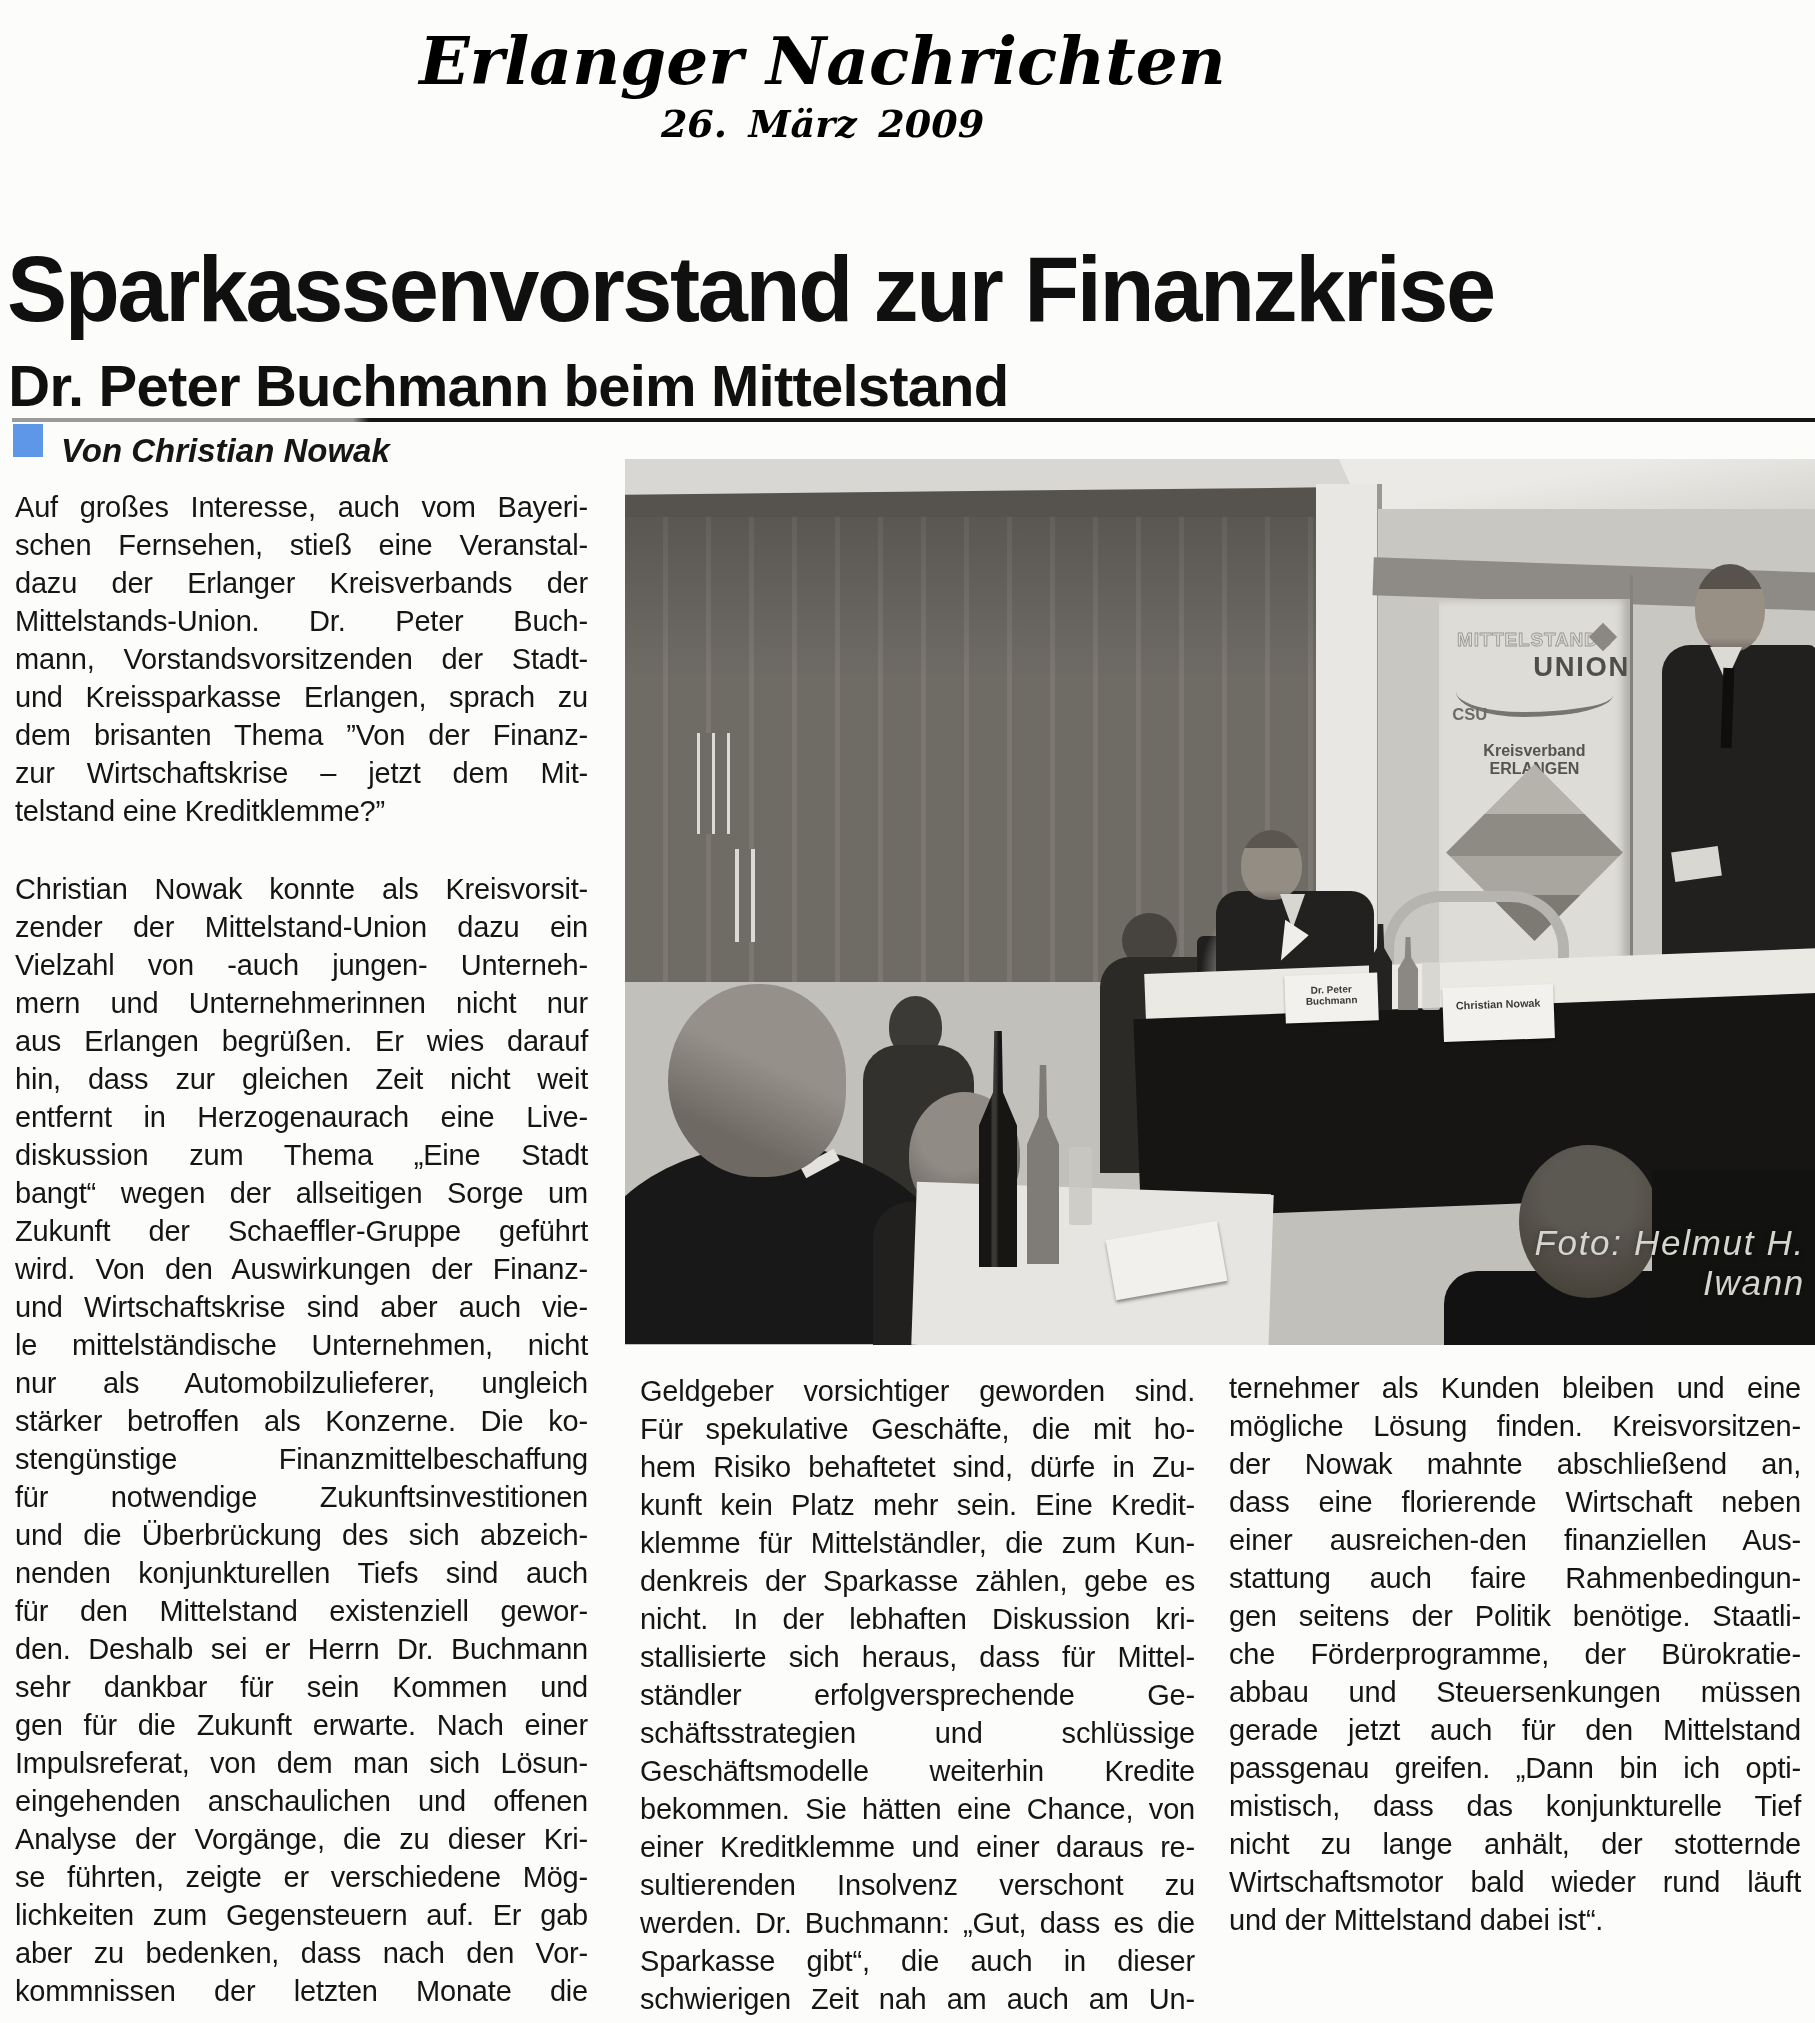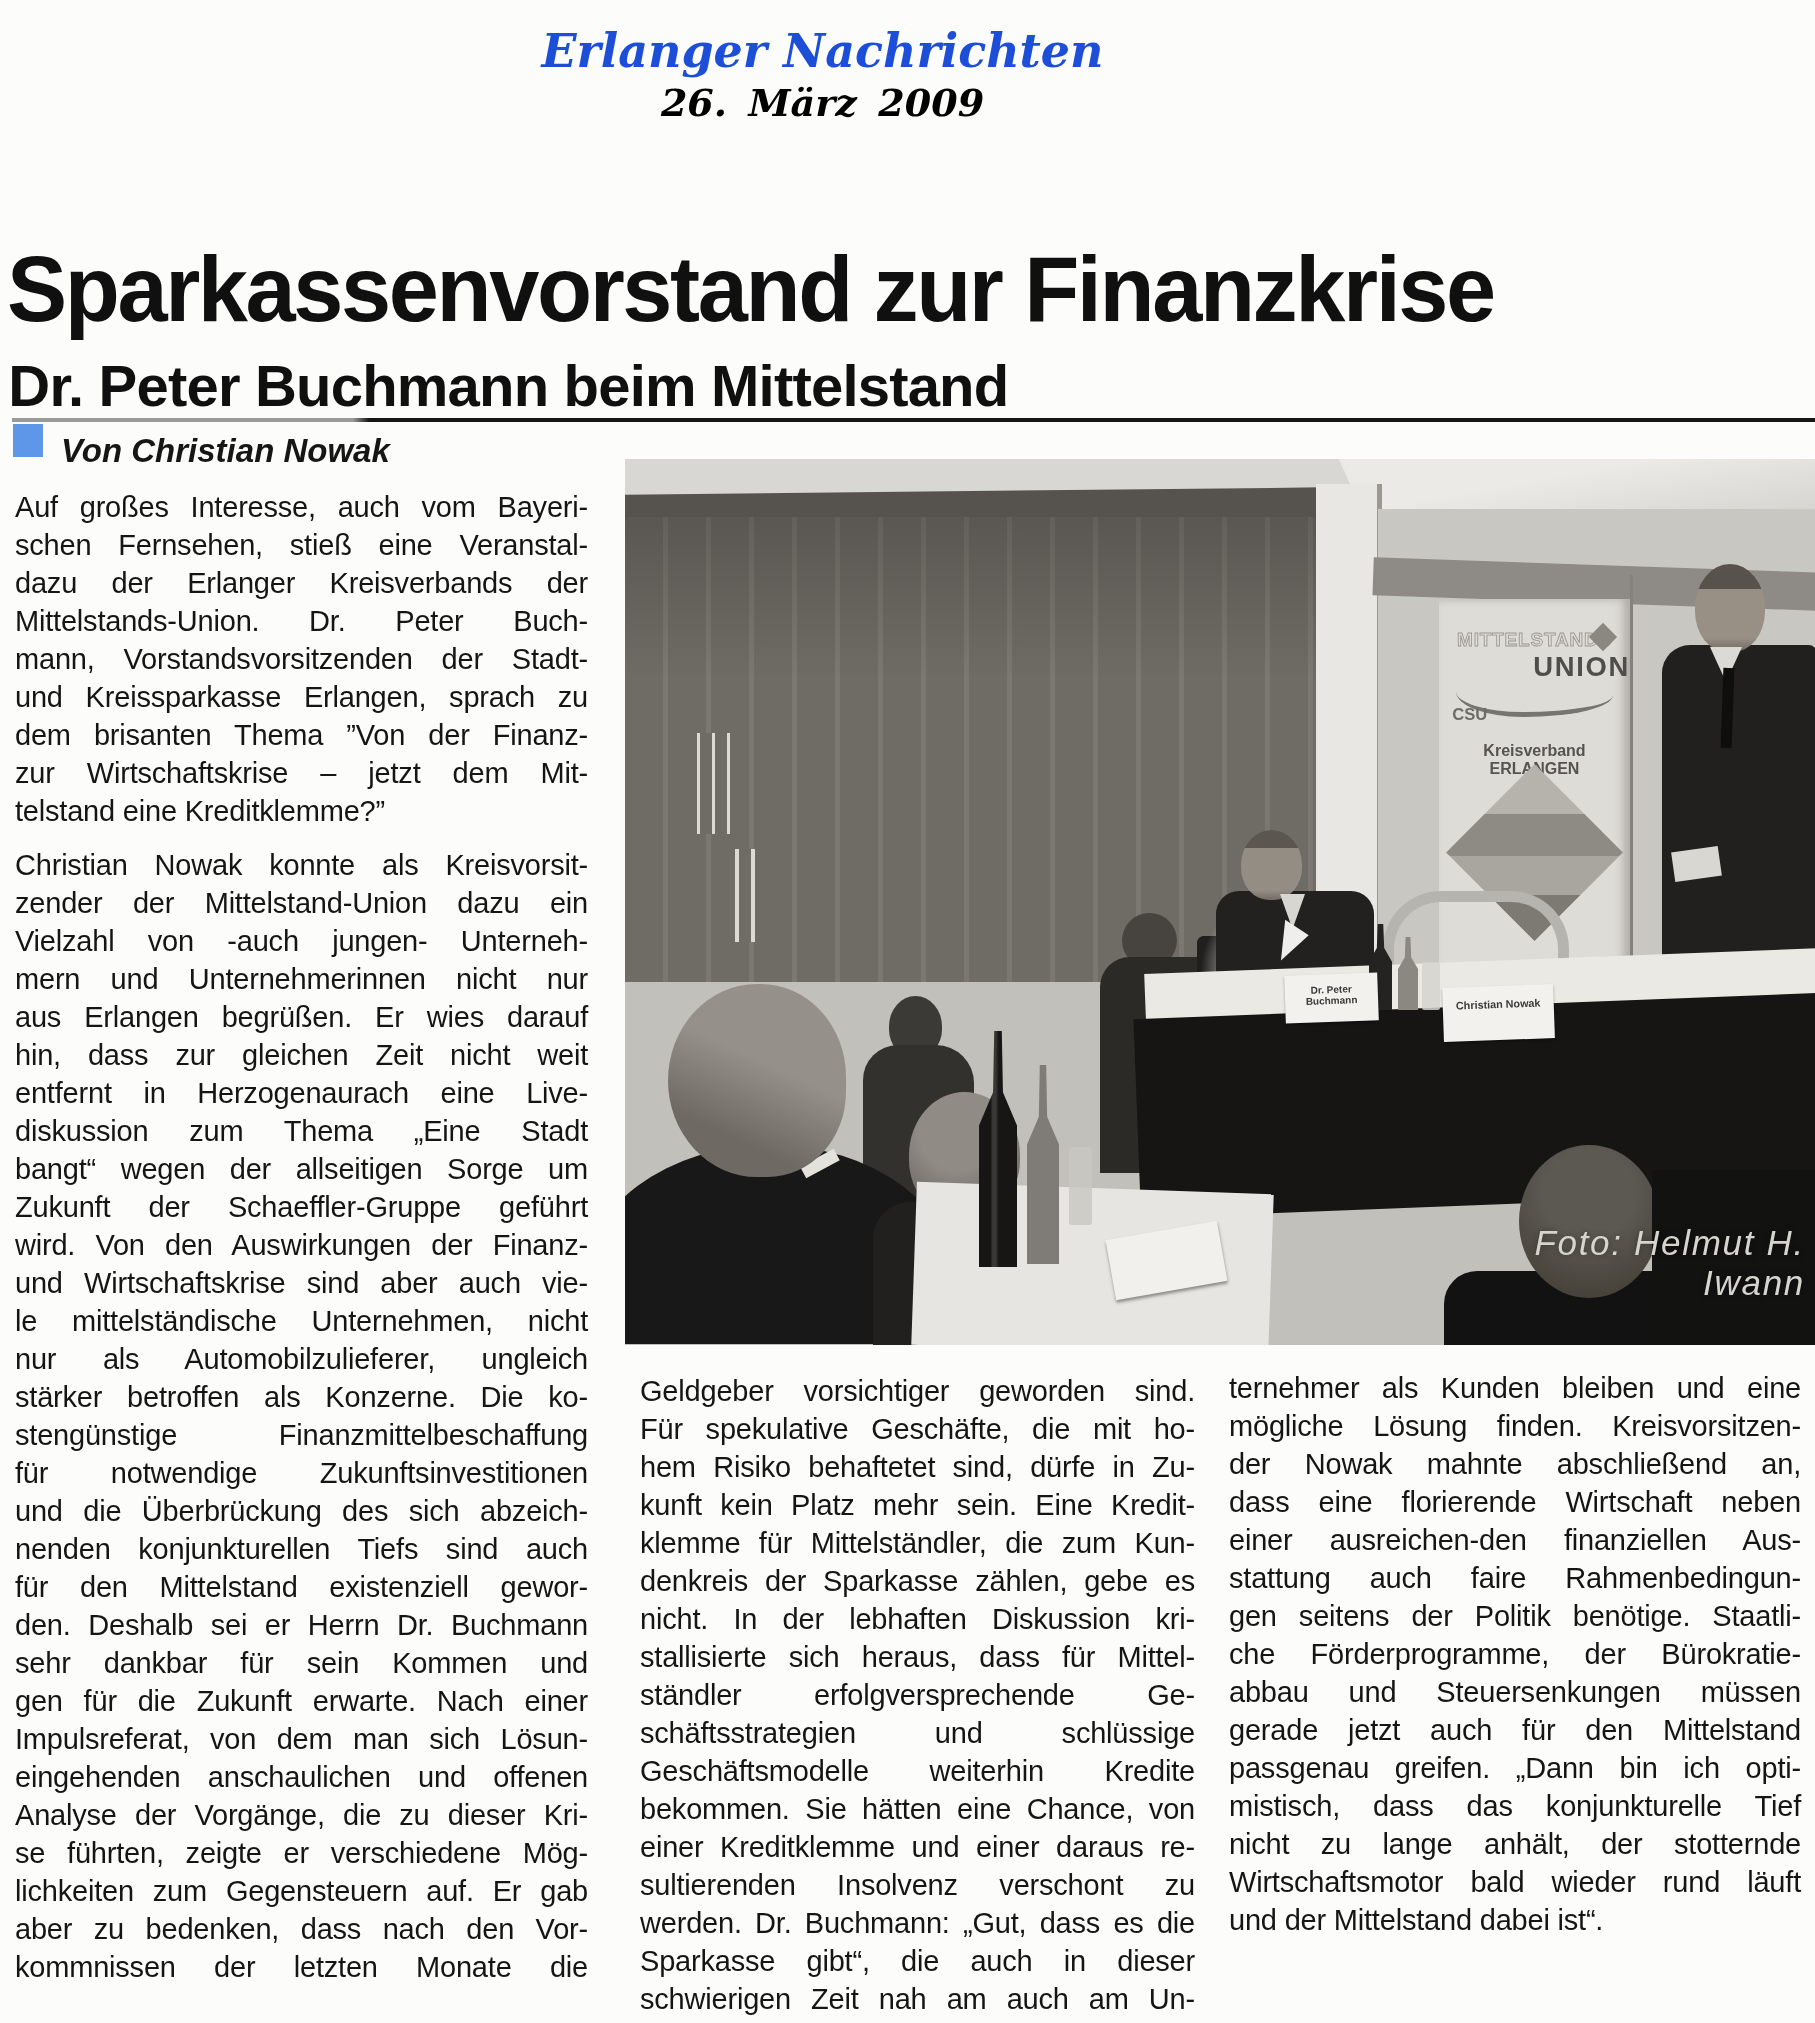--- a/index.html
+++ b/index.html
@@ -10,21 +10,21 @@
     color:#141414;
     position:relative;
     overflow:hidden;
   }
 
   
   .masthead { position:absolute; top:26.6px; left:0; width:1645px; text-align:center; }
   .mast-title {
     font-family:"DejaVu Serif", serif;
     font-style:italic; font-weight:bold;
-    font-size:46px; line-height:1.05; color:#1d4ed8;
+    font-size:66px; line-height:1.05; color:#000000;
   }
   .mast-date {
     font-family:"DejaVu Serif", serif;
     font-style:italic; font-weight:bold;
     font-size:38px; margin-top:5px; word-spacing:8.3px; color:#000000;
   }
 
   
   .headline {
     position:absolute; top:243px; left:6.6px;
@@ -46,21 +46,21 @@
   .byline {
     position:absolute; top:432px; left:61px;
     font-size:33px; font-weight:bold; font-style:italic; color:#161616;
   }
 
   
   .col { position:absolute; font-size:29px; line-height:38px; letter-spacing:-0.2px; color:#151515; }
   .col-left   { left:15px;   top:488px;  width:573px; }
   .col-middle { left:640px;  top:1372px; width:555px; }
   .col-right  { left:1229px; top:1369px; width:572px; }
-  .para + .para { margin-top:16px; }
+  .para + .para { margin-top:40px; }
   .ln { text-align:justify; text-align-last:justify; white-space:normal; }
   .ln.last { text-align-last:left; }
 
   
   .photo {
     position:absolute; left:625px; top:459px; width:1191px; height:886px;
     background:#c2c0bb; overflow:hidden;
   }
   .photo * { position:absolute; }
   .ph-ceiling { left:0; top:0; width:100%; height:125px; background:#d8d7d3; }

